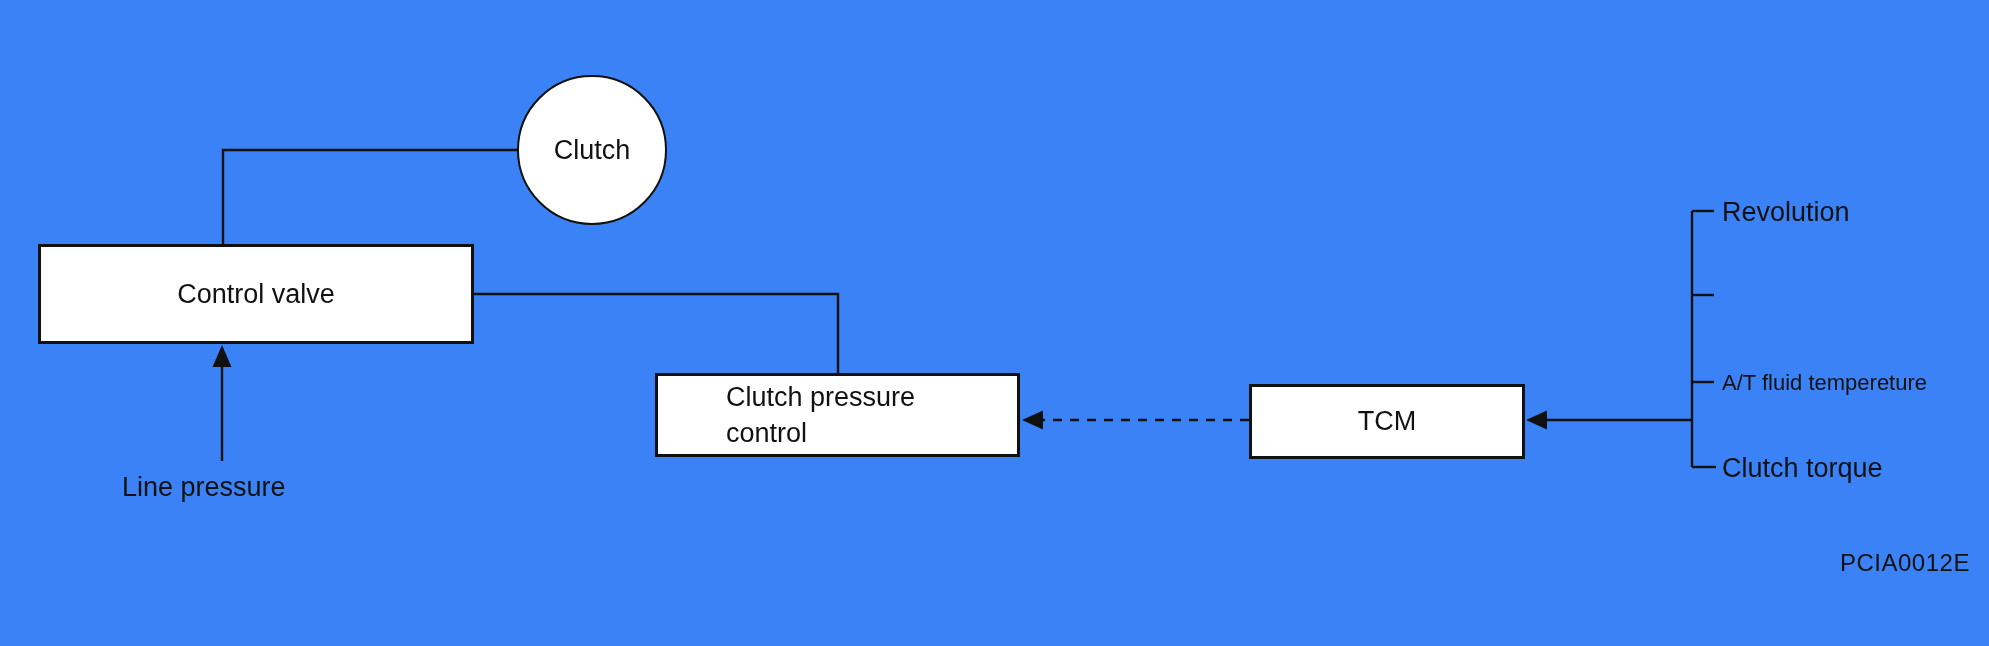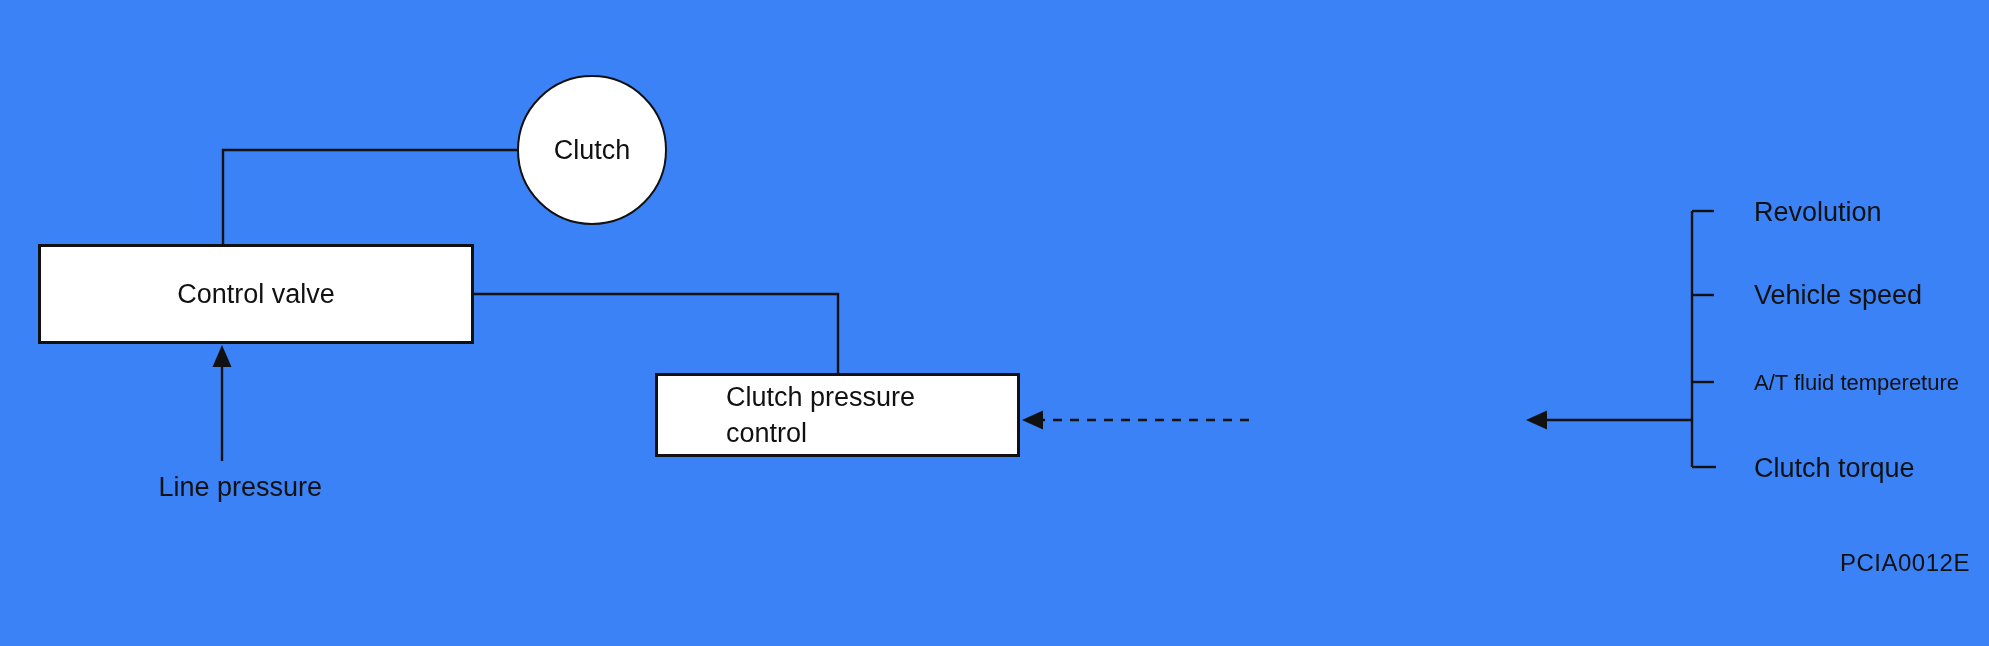--- a/index.html
+++ b/index.html
@@ -61,21 +61,20 @@
   .label {
     position: absolute;
     font-size: 27px;
     color: #111111;
     white-space: nowrap;
   }
   .sensor-label {
     left: 1722px;
     height: 34px;
     line-height: 34px;
-    margin-left: 32px;
   }
   .sensor-label.small {
     font-size: 22px;
   }
   .figure-code {
     position: absolute;
     left: 1840px;
     top: 549px;
     font-size: 24px;
     letter-spacing: 0.5px;
@@ -115,26 +114,28 @@
   </div>
 
   <div class="node" style="left:38px; top:244px; width:436px; height:100px;">
     <span>Control valve</span>
   </div>
 
   <div class="node left-text" style="left:655px; top:373px; width:365px; height:84px;">
     <span class="wrap">Clutch pressure control</span>
   </div>
 
+  <div class="node" style="left:1249px; top:384px; width:276px; height:75px;">
+    <span>TCM</span>
+  </div>
 
-  <div class="label" style="left:122px; top:472px; width:200px; text-align:right;">Line pressure</div>
+  <div class="label" style="left:122px; top:472px; width:200px; text-align:left;">Line pressure</div>
 
   <div class="label sensor-label" style="top:195px;">Revolution</div>
 
-  <div class="label sensor-label" style="top:278px;">Vehicle speed</div>
 
   <div class="label sensor-label small" style="top:366px;text-align:center;">A/T fluid tempereture</div>
 
   <div class="label sensor-label" style="top:451px;">Clutch torque</div>
 
   <div class="figure-code">PCIA0012E</div>
 
 </div>
 
 </body></html>

